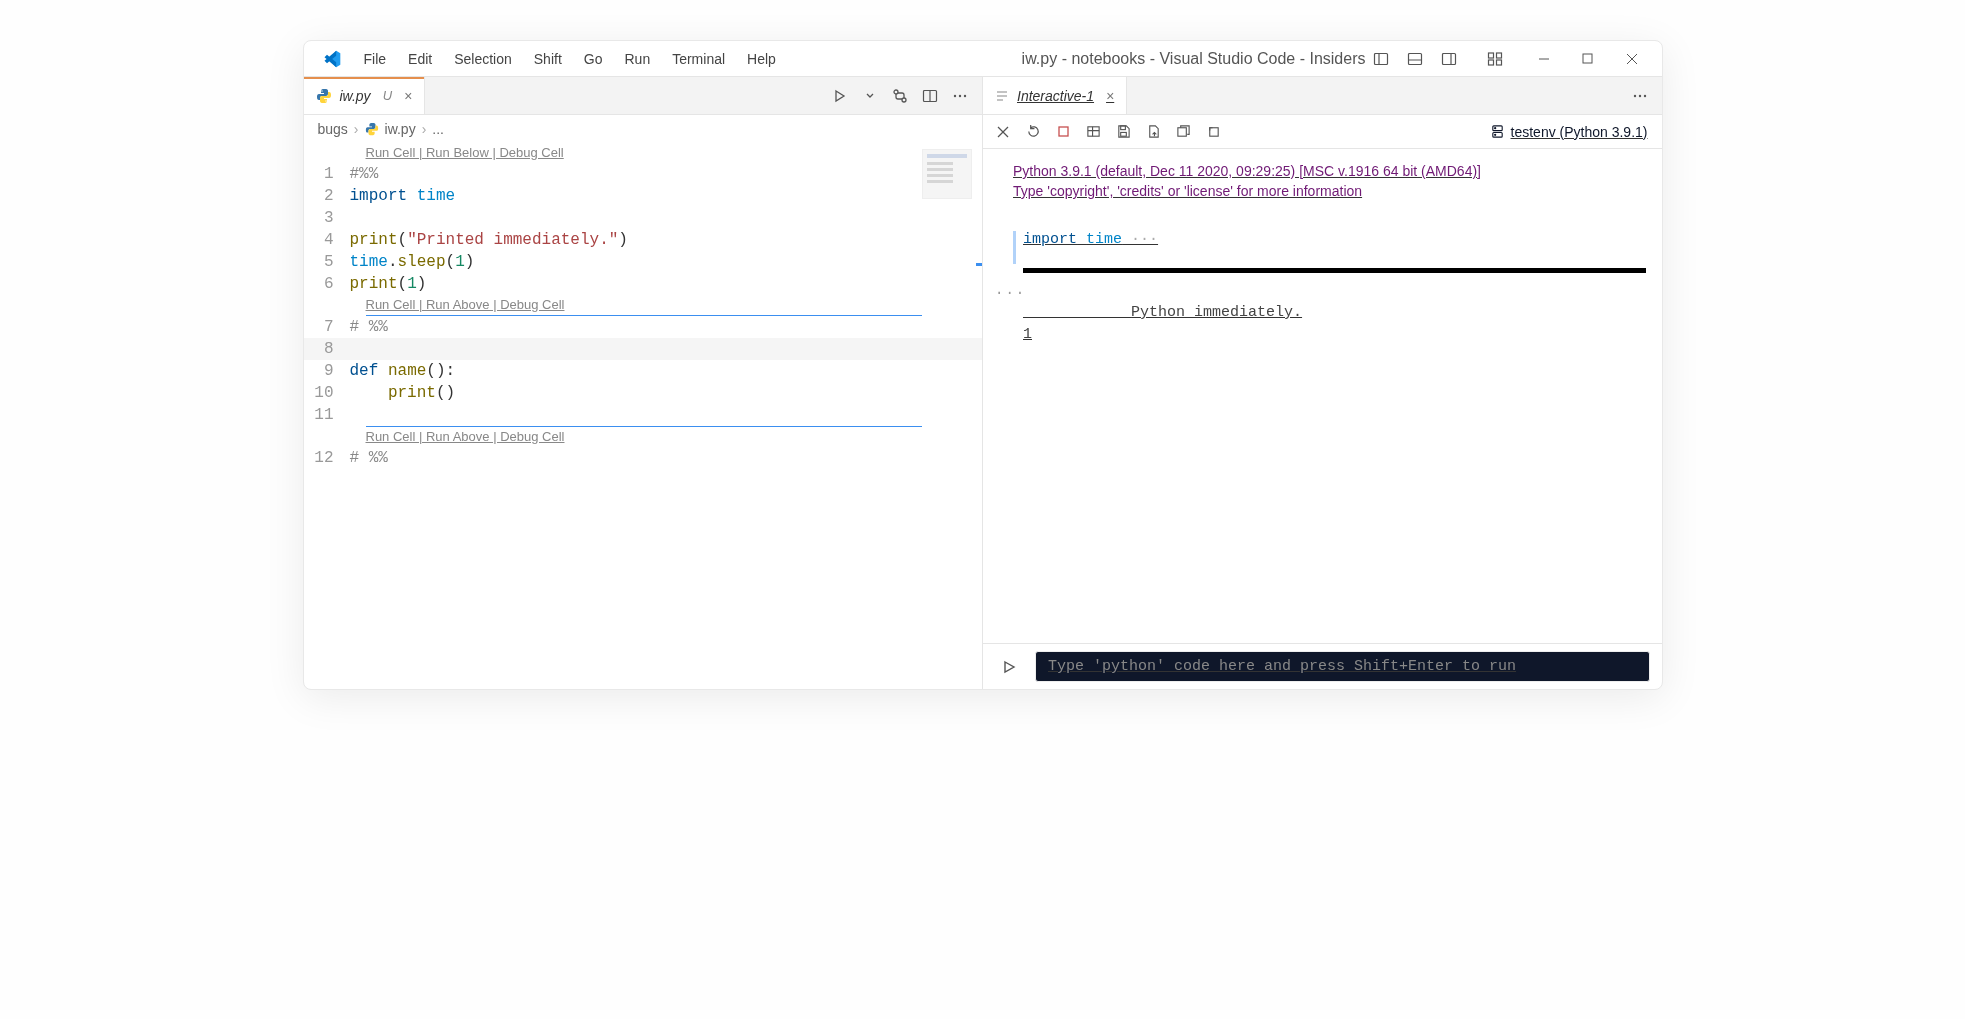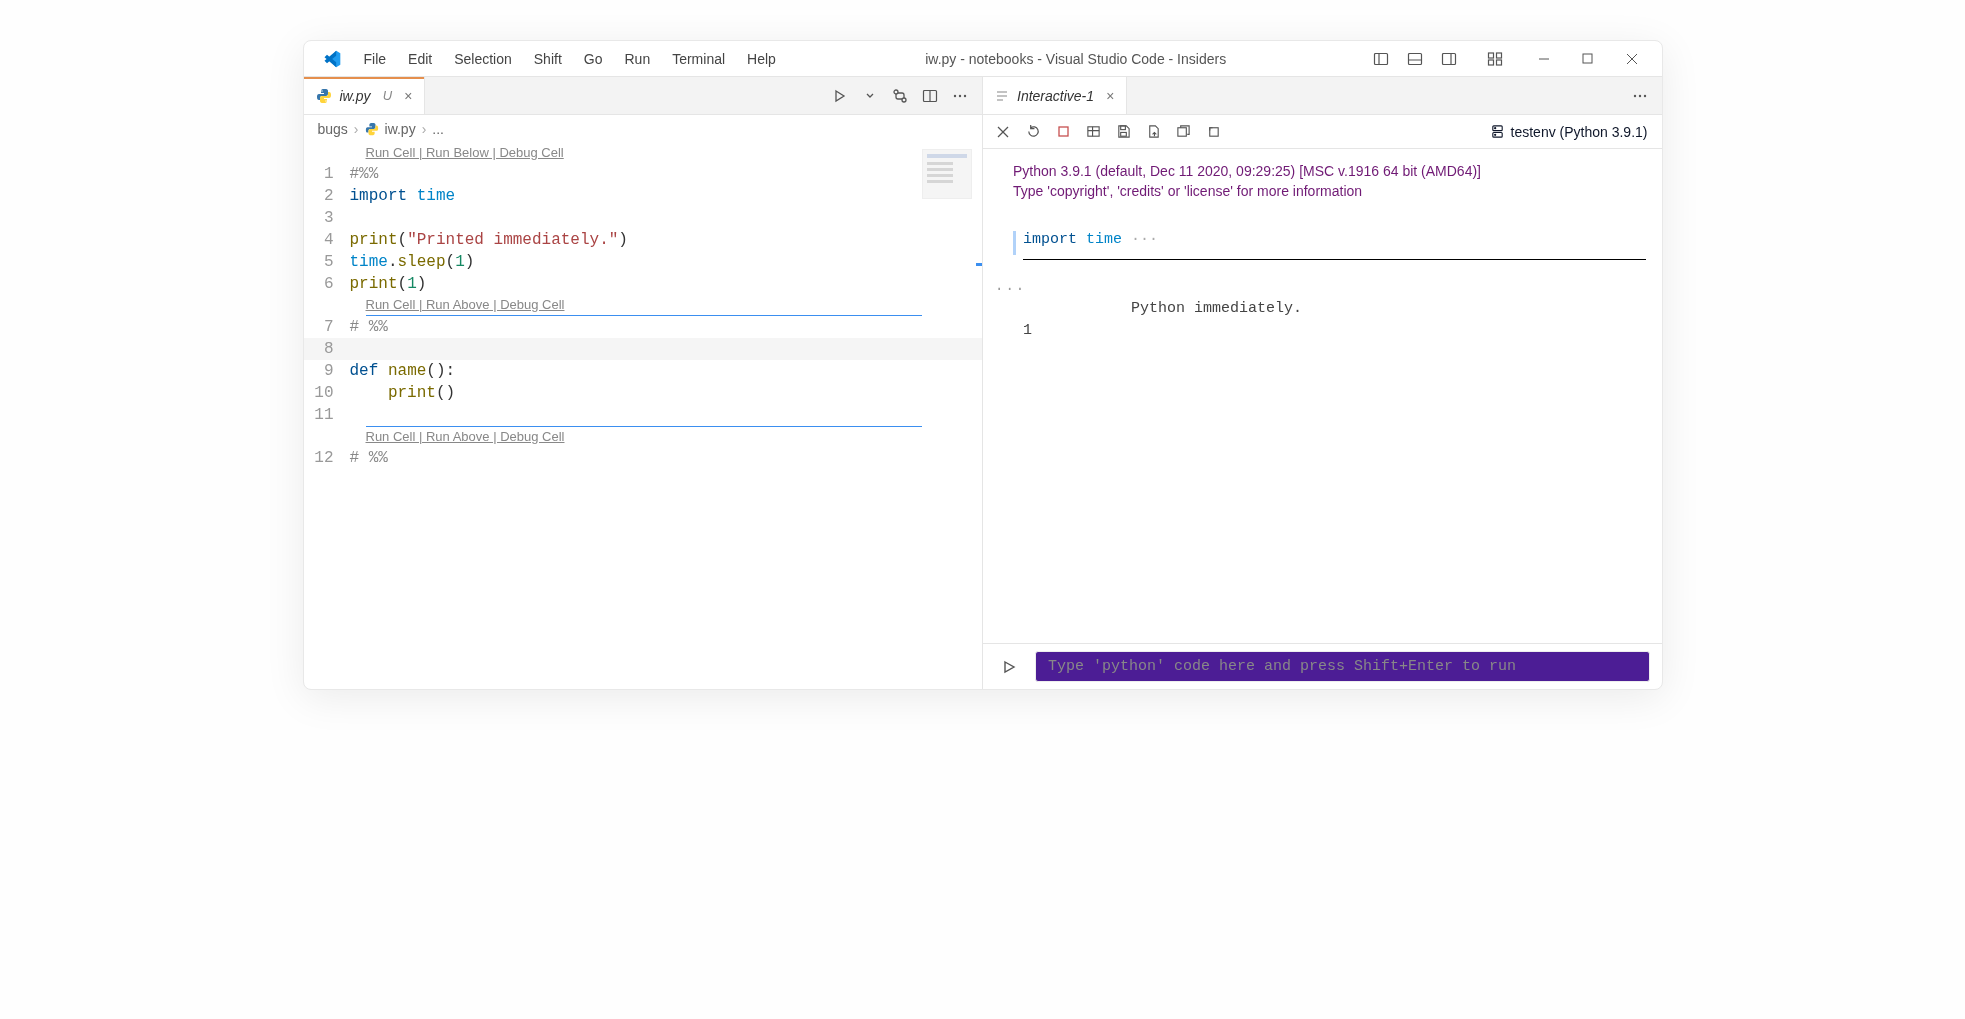--- a/index.html
+++ b/index.html
@@ -57,22 +57,22 @@
   }
   .menu { display: flex; gap: 2px; }
   .menu-item {
     padding: 4px 10px;
     font-size: 14px;
     color: #444;
     cursor: default;
   }
   .titlebar .title {
     flex: 1;
-    text-align: center;
-    font-size: 14px;
+    text-align: right;
+    font-size: 16px;
     color: #555;
   }
   .title-controls-right { display:flex; align-items:center; gap:4px; padding-right:4px;}
   .title-icon-btn {
     width: 30px; height: 28px;
     display:flex;align-items:center;justify-content:center;
     color:#555;
   }
   .win-btn { width: 40px; height:32px; display:flex;align-items:center;justify-content:center;color:#555;}
 
@@ -81,21 +81,21 @@
     flex: 1;
     display: flex;
     overflow: hidden;
   }
   .pane {
     display: flex;
     flex-direction: column;
     overflow: hidden;
   }
   .pane-left { flex: 1; border-right: 1px solid var(--border); }
-  .pane-right { flex: 1; }
+  .pane-right { flex: 1; text-decoration: underline; }
 
   
   .tabrow {
     height: 38px;
     background: var(--tab-bg);
     display: flex;
     align-items: stretch;
     border-bottom: 1px solid var(--border);
   }
   .tab {
@@ -256,23 +256,23 @@
     font-size: 14px;
     color:#701a75;
     line-height: 20px;
     margin-bottom: 24px;
   }
   .iocell {
     margin-left: 10px;
     padding: 4px 0;
   }
   .iocell-code {
-    border-bottom: 1px solid #000000;
-    padding-bottom: 8px;
-    margin-bottom: 16px;
+    border-bottom: 5px solid #000000;
+    padding-bottom: 17px;
+    margin-bottom: 7px;
     position:relative;
   }
   .iocell-code::before {
     content:"";
     position:absolute;
     left:-10px; top:2px; bottom:4px;
     width:3px;
     background: var(--cell-divider);
     opacity:.4;
   }
@@ -293,21 +293,21 @@
   .iinput {
     height: 46px;
     border-top: 1px solid var(--border);
     display:flex;
     align-items:center;
     gap:12px;
     padding: 0 12px;
   }
   .iinput-field {
     flex:1;
-    background:#4c1d95;
+    background:#0f172a;
     border:1px solid #eee;
     border-radius:3px;
     padding: 6px 12px;
     font-family:"Consolas","Courier New",monospace;
     font-size:15px;
     color:#888;
   }
 
   svg { display:block; }
 </style>

